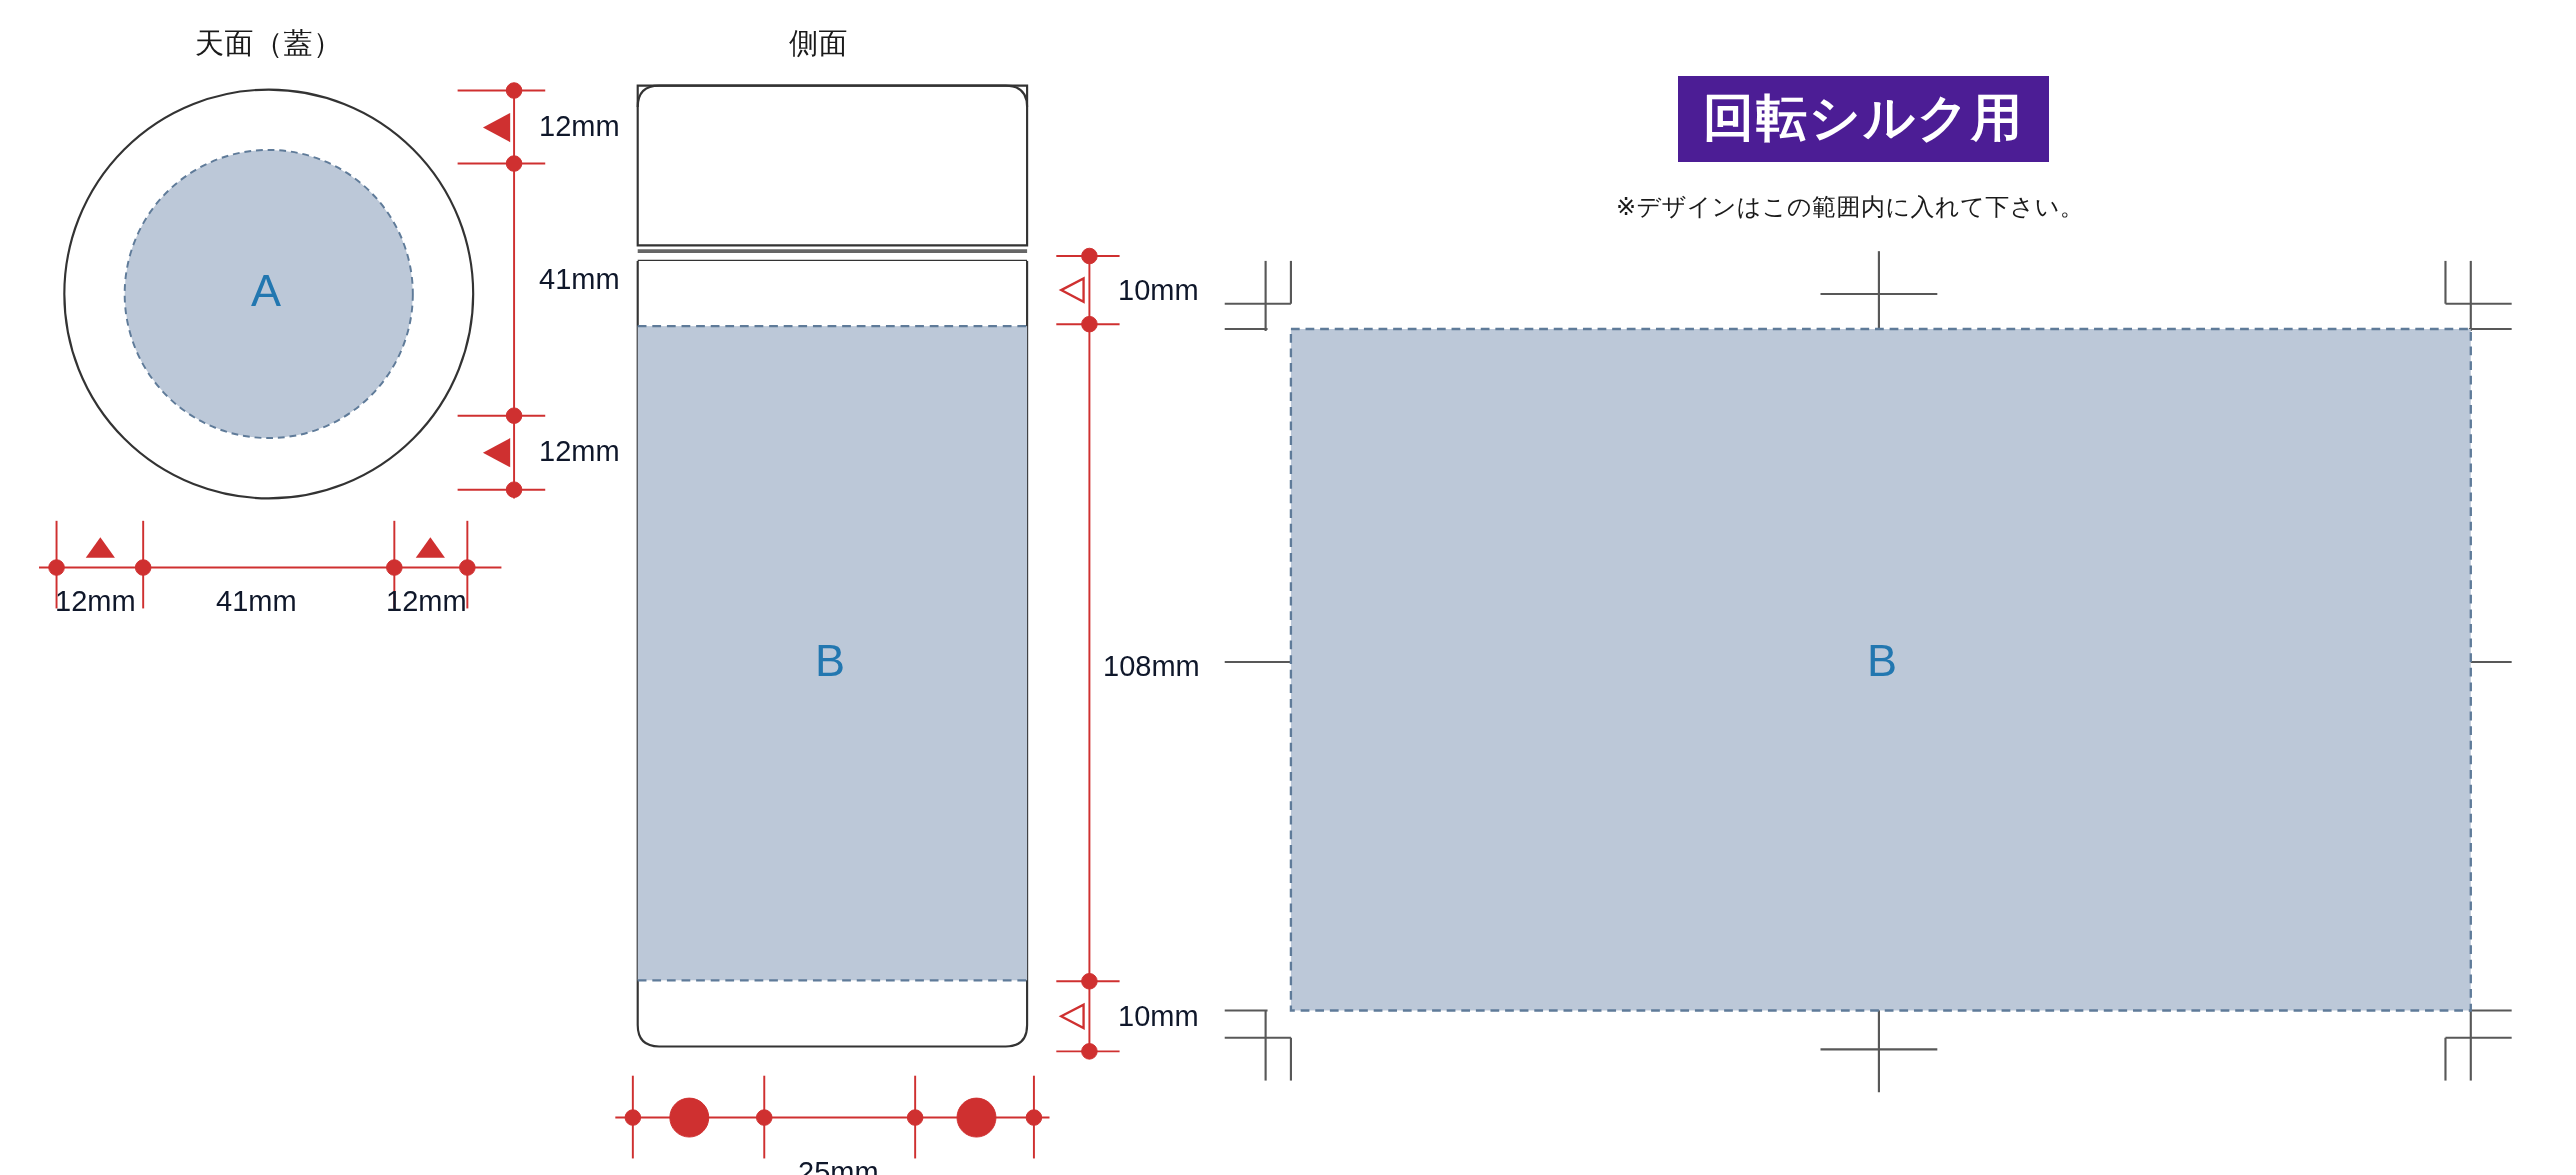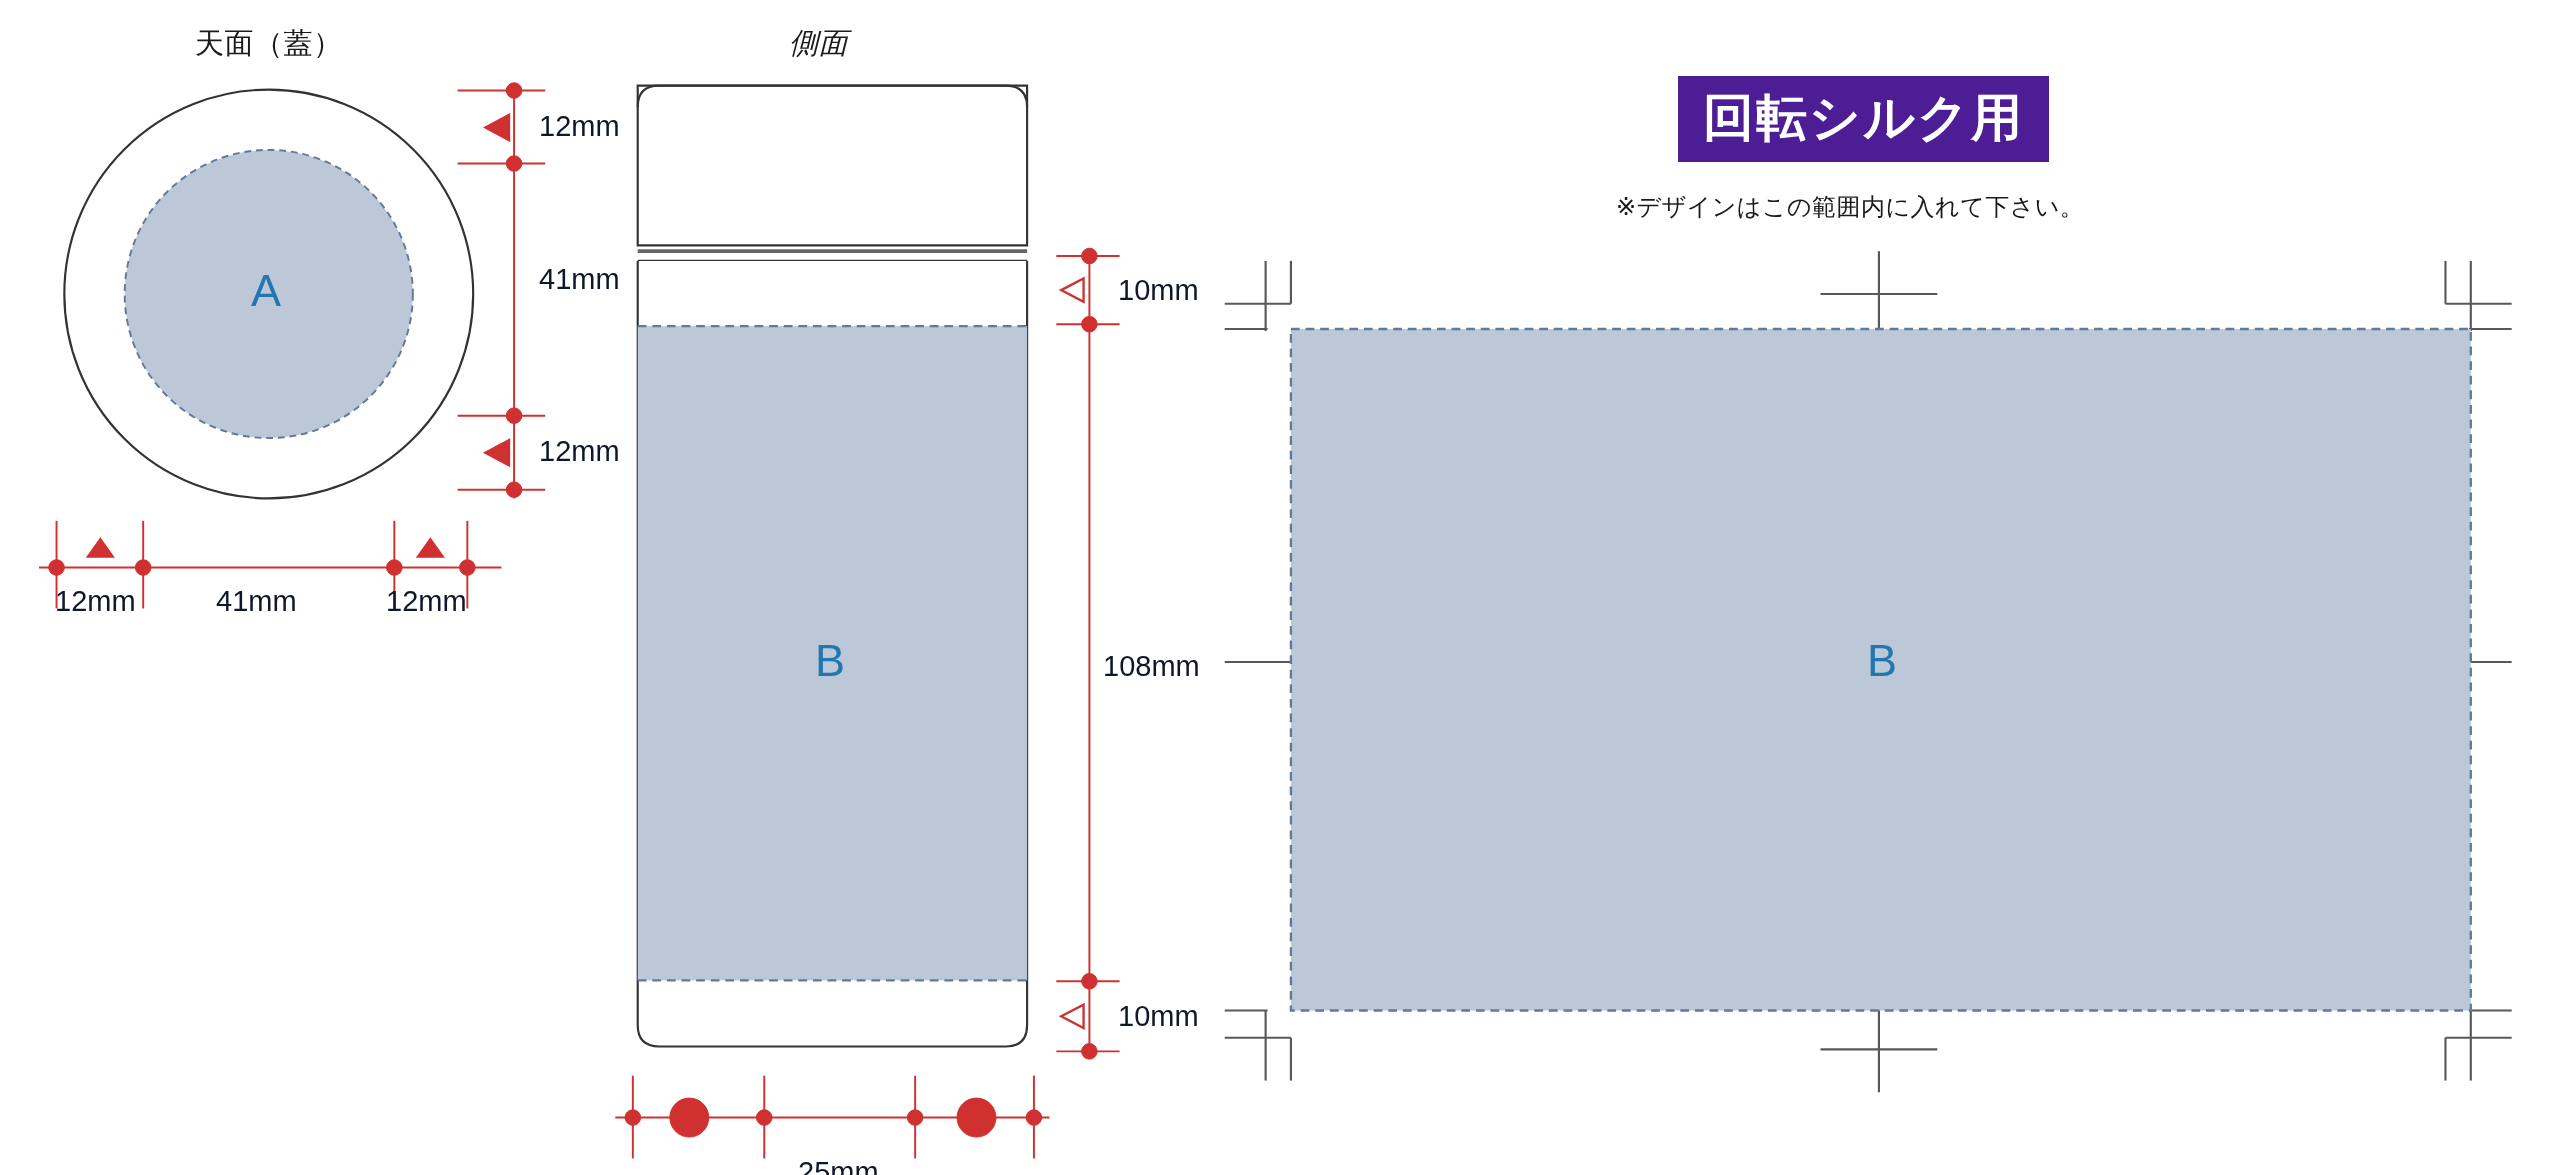--- a/index.html
+++ b/index.html
@@ -191,21 +191,21 @@
     </g>
 
     <g>
       <rect x="1326" y="338" width="1212" height="700" fill="#bcc8d8" stroke="#5f7b99" stroke-width="2.4" stroke-dasharray="9 6"></rect>
     </g>
 
   </svg>
 
   <div class="lbl view-title" style="left:195px; top:29px;">天面（蓋）</div>
 
-  <div class="lbl view-title" style="left:789px; top:29px;font-style:italic;">側面</div>
+  <div class="lbl view-title" style="left:789px; top:29px;">側面</div>
 
   <div class="lbl area-letter" style="left:251px; top:268px;">A</div>
 
   <div class="lbl area-letter" style="left:815px; top:638px;">B</div>
 
   <div class="lbl area-letter" style="left:1867px; top:638px;">B</div>
 
   <div class="lbl dim-text" style="left:539px; top:112px;">12mm</div>
   <div class="lbl dim-text" style="left:539px; top:265px;">41mm</div>
   <div class="lbl dim-text" style="left:539px; top:437px;">12mm</div>

